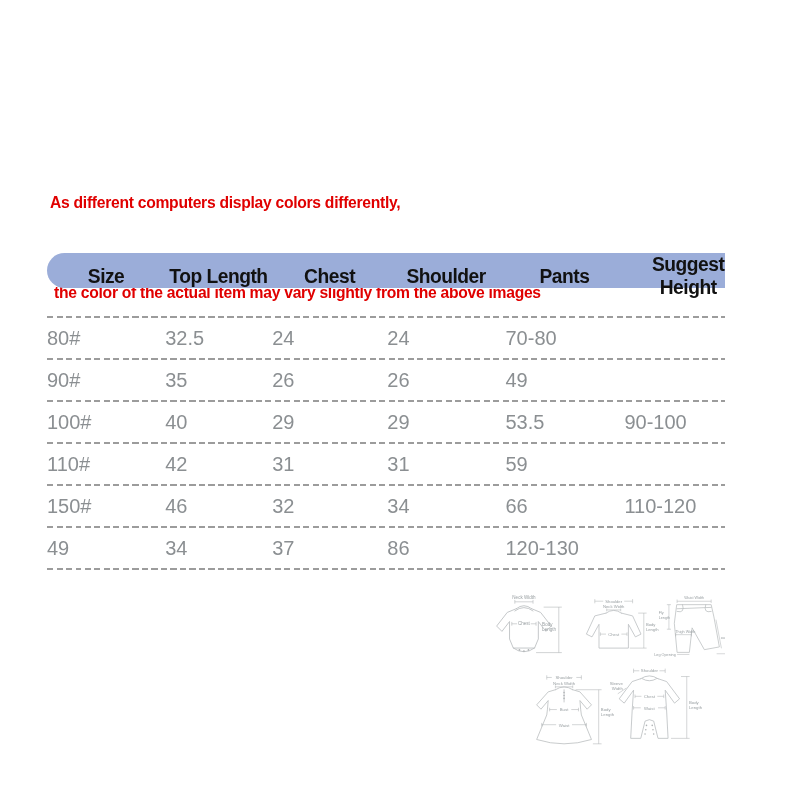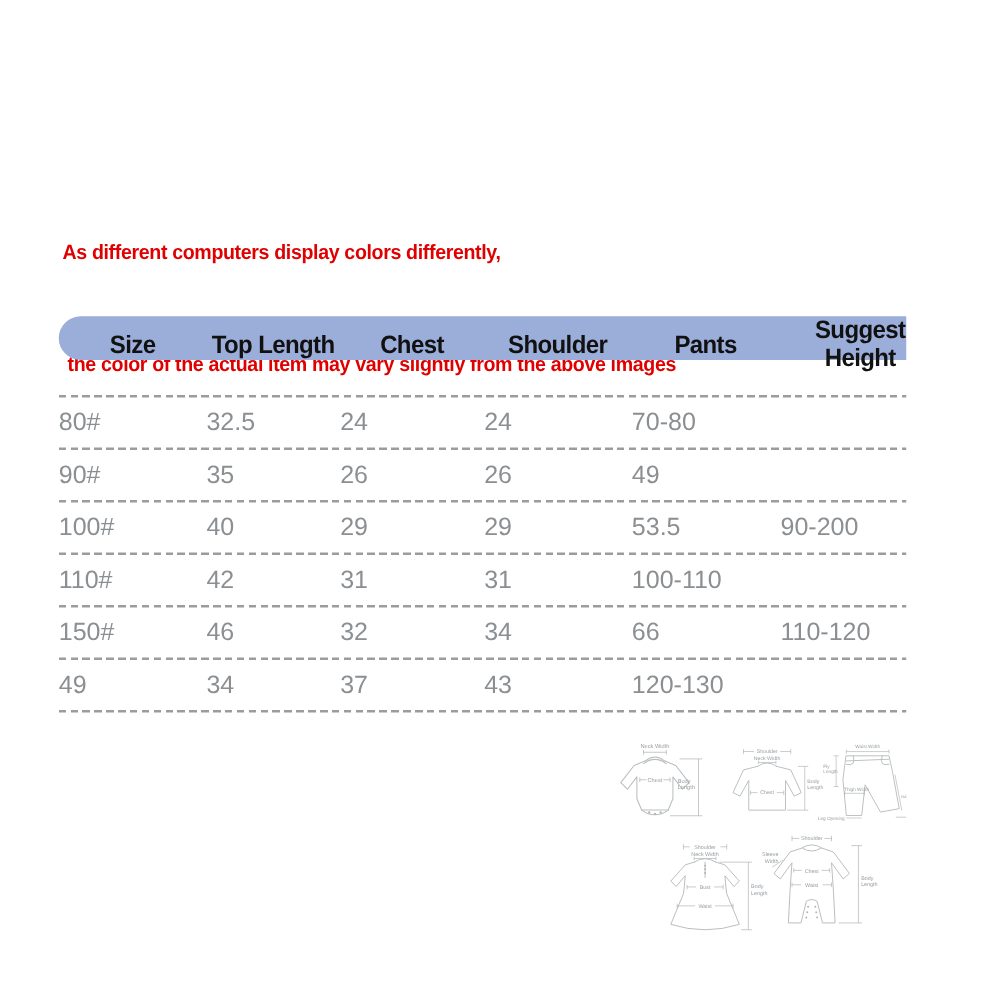--- a/index.html
+++ b/index.html
@@ -91,45 +91,45 @@
       <div class="tcell">26</div>
       <div class="tcell">49</div>
     </div>
     <div class="dash"></div>
     <div class="trow">
       <div class="tcell">100#</div>
       <div class="tcell">40</div>
       <div class="tcell">29</div>
       <div class="tcell">29</div>
       <div class="tcell">53.5</div>
-      <div class="tcell last">90-200</div>
+      <div class="tcell last">90-100</div>
     </div>
     <div class="dash"></div>
     <div class="trow">
       <div class="tcell">110#</div>
       <div class="tcell">42</div>
       <div class="tcell">31</div>
       <div class="tcell">31</div>
-      <div class="tcell last">100-110</div>
+      <div class="tcell">59</div>
     </div>
     <div class="dash"></div>
     <div class="trow">
       <div class="tcell">150#</div>
       <div class="tcell">46</div>
       <div class="tcell">32</div>
       <div class="tcell">34</div>
       <div class="tcell">66</div>
       <div class="tcell last">110-120</div>
     </div>
     <div class="dash"></div>
     <div class="trow">
       <div class="tcell">49</div>
       <div class="tcell">34</div>
       <div class="tcell">37</div>
-      <div class="tcell">43</div>
+      <div class="tcell">86</div>
       <div class="tcell last">120-130</div>
     </div>
     <div class="dash"></div>
   </div>
 
   <div class="diagram" style="left:492px; top:595px;">
     <svg width="76" height="72" viewBox="0 0 100 95">
       <text x="42" y="5" font-size="6" text-anchor="middle">Neck Width</text>
       <line class="dim" x1="30" y1="9" x2="54" y2="9"></line>
       <line class="dim" x1="30" y1="6.5" x2="30" y2="11.5"></line>

